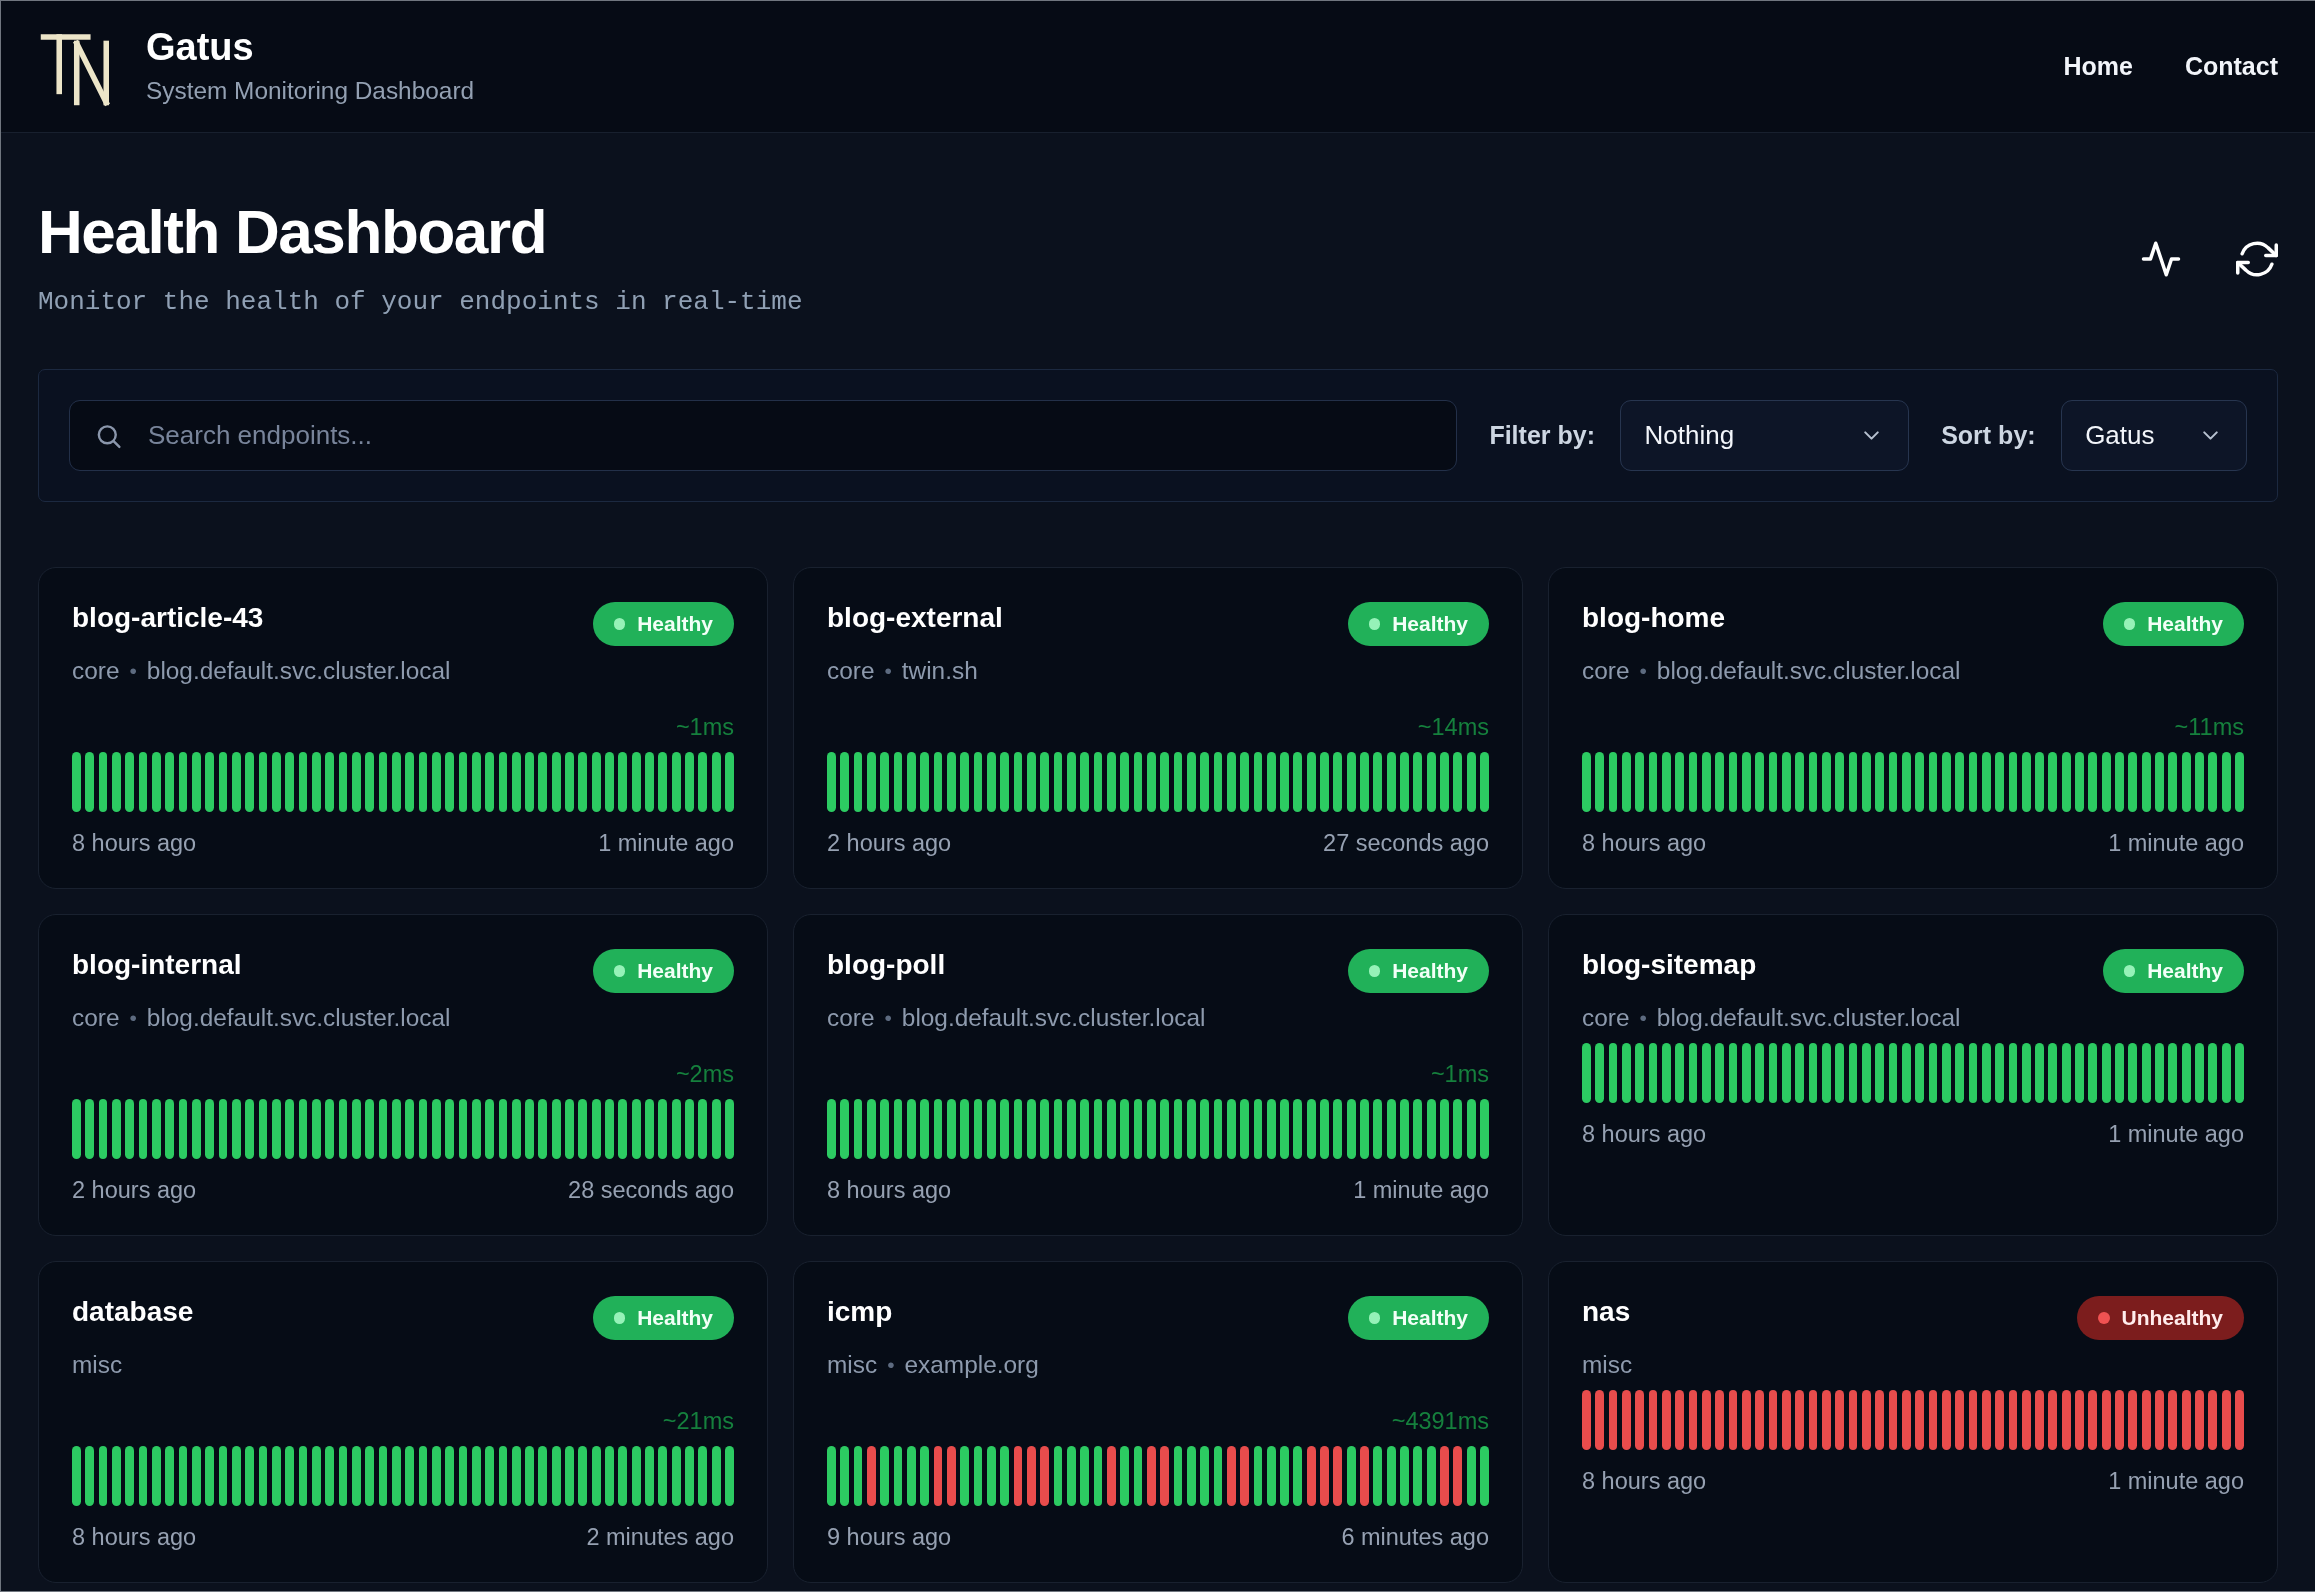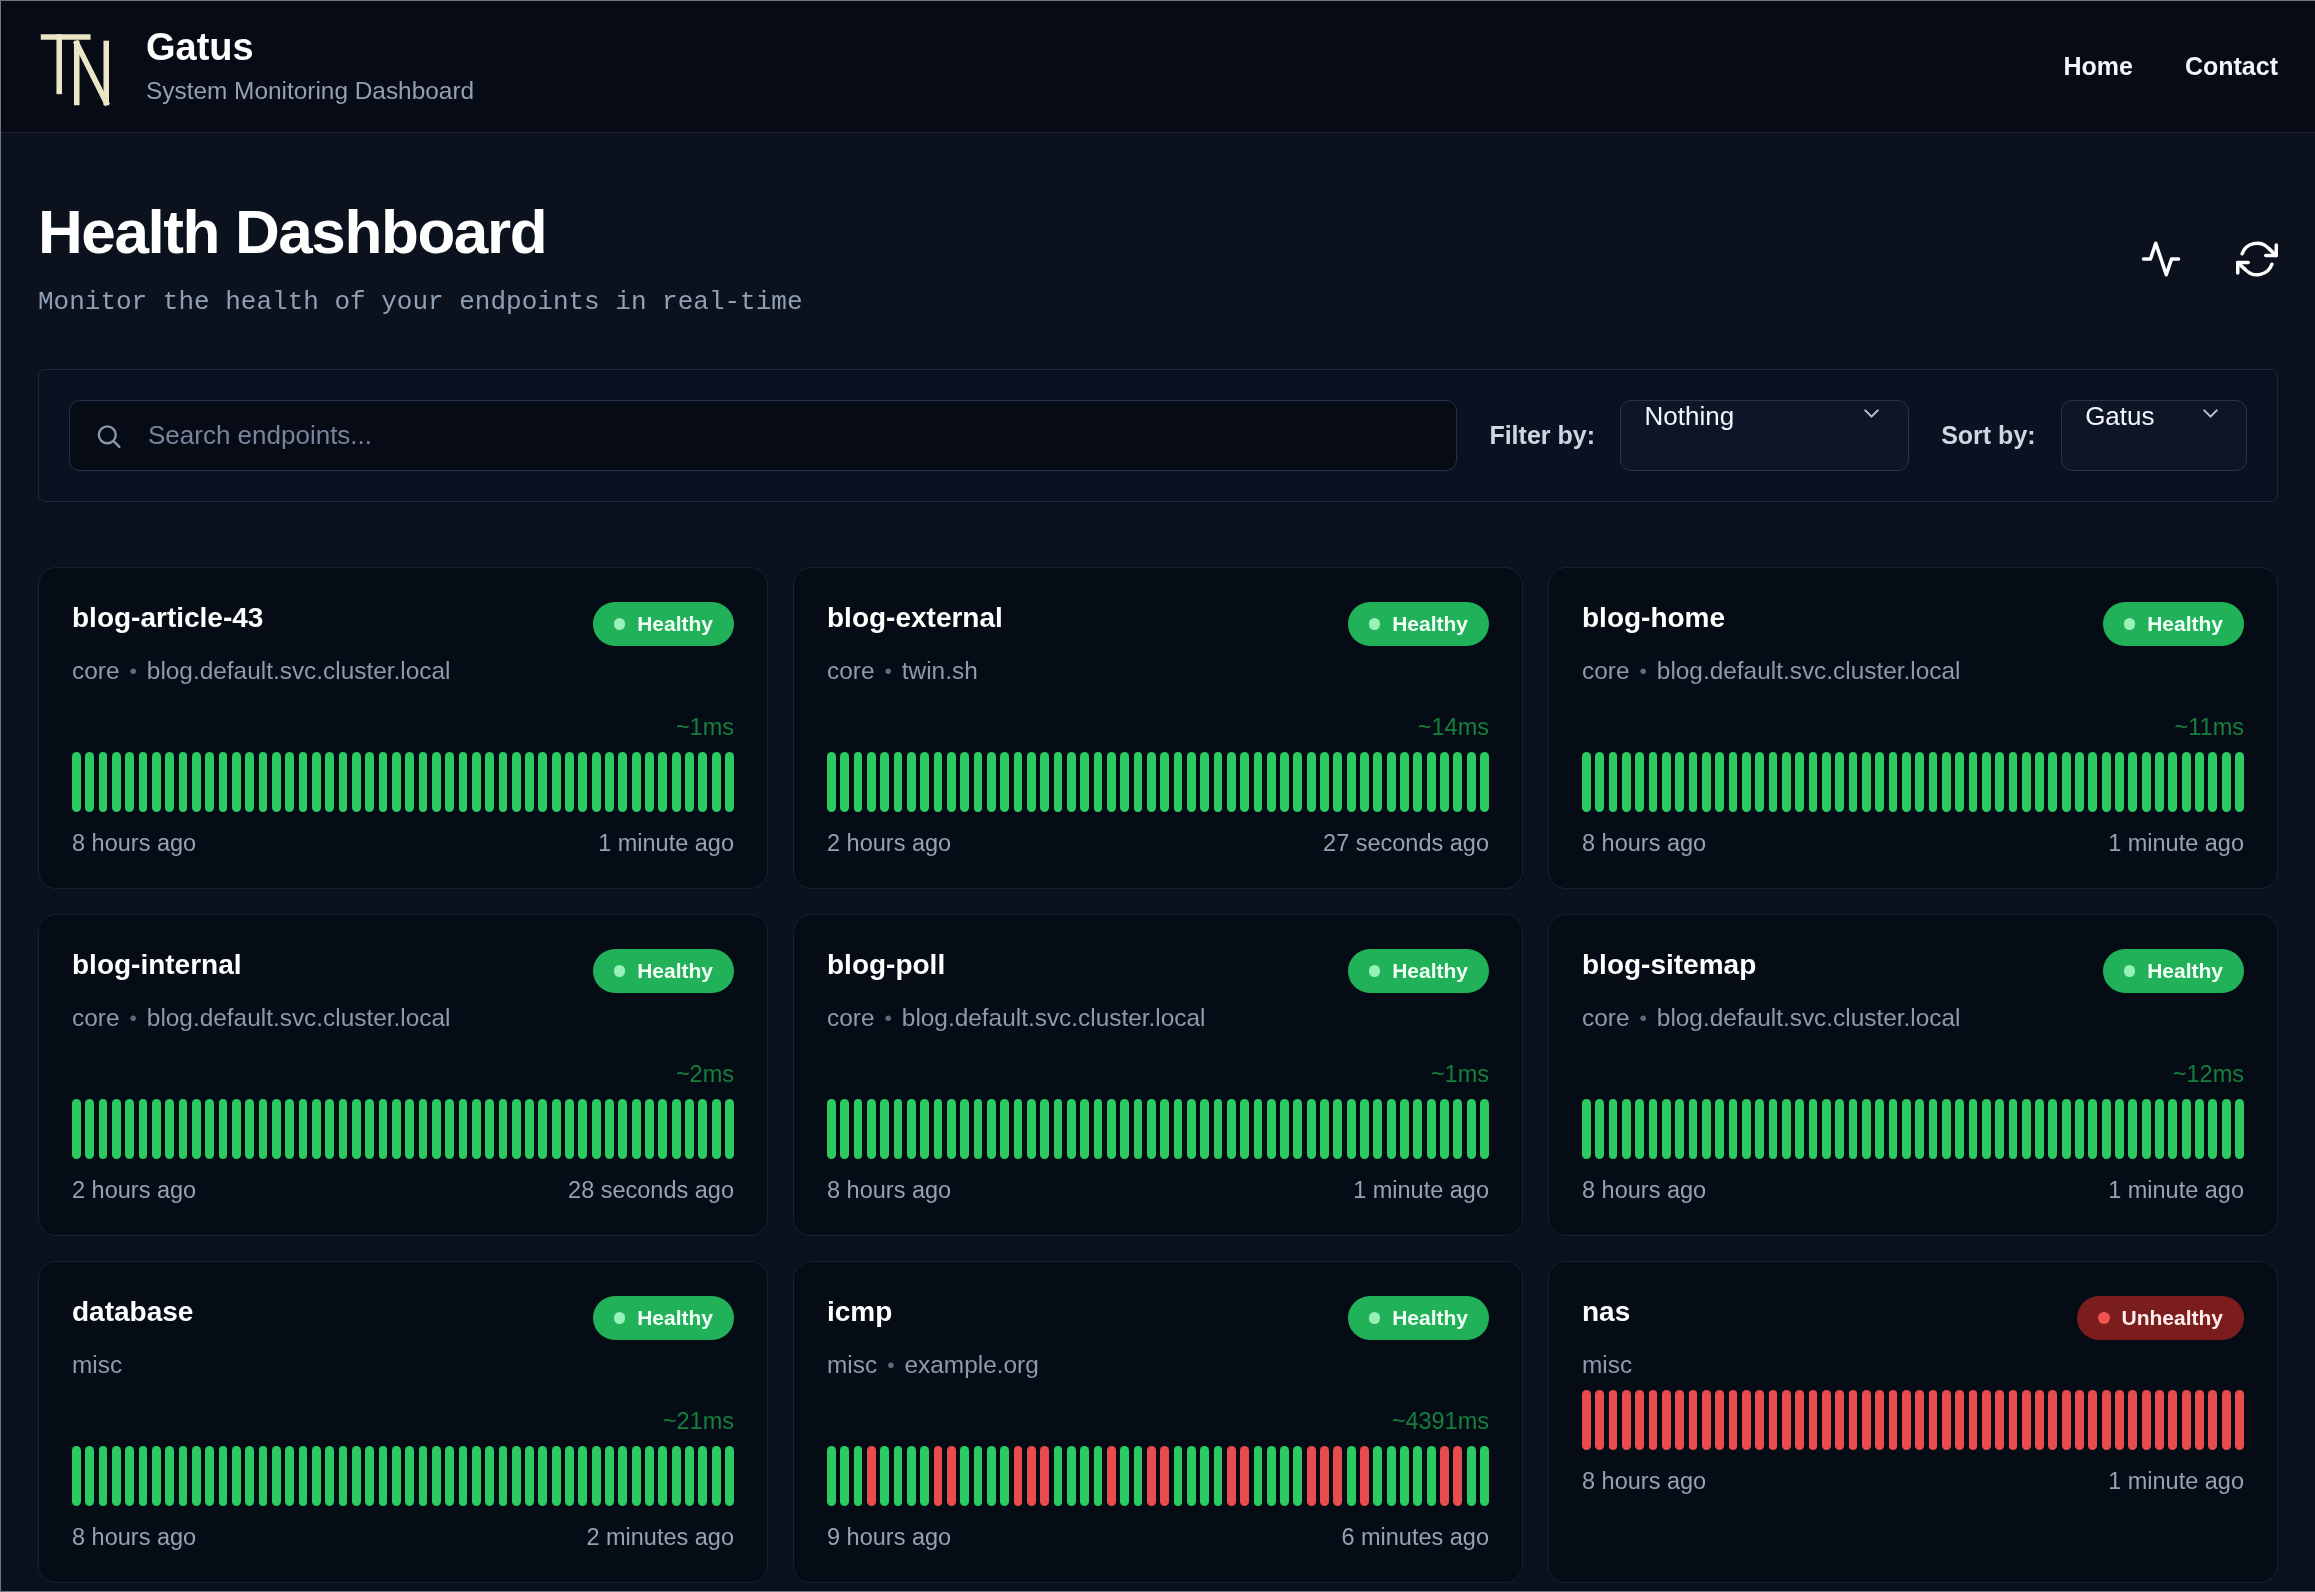--- a/index.html
+++ b/index.html
@@ -64,21 +64,21 @@
     font-family: inherit;
   }
   .search-input::placeholder { color: #78849a; }
   .search-icon { position: absolute; left: 25px; top: 50%; transform: translateY(-50%); color: #8a96ab; display: flex; }
   .toolbar-label { font-size: 25px; color: #cdd6e2; font-weight: 600; white-space: nowrap; margin-left: 7.2px; }
   .select {
     height: 71px;
     background: #0d1527;
     border: 0.9px solid #27354f;
     border-radius: 11px;
-    display: flex; justify-content: space-between;
+    display: flex; align-items: center; justify-content: space-between;
     gap: 43px;
     padding: 0 23.5px;
     font-size: 26px; font-weight: 500; color: #f2f5fa;
     cursor: pointer;
   }
   .select svg { width: 25px; height: 25px; color: #b6c0cf; flex: none; }
   .select.filter { min-width: 289px; }
   .select.sort  { min-width: 183px; }
 
   
@@ -561,21 +561,20 @@
       <span class="badge healthy">
         <span class="dot"></span>
         <span>Healthy</span>
       </span>
     </div>
     <div class="meta">
       <span>core</span>
       <span class="sep">•</span>
       <span>blog.default.svc.cluster.local</span>
     </div>
-    <div class="latency">~12ms</div>
     <div class="bars">
           <div class="bar up"></div>
           <div class="bar up"></div>
           <div class="bar up"></div>
           <div class="bar up"></div>
           <div class="bar up"></div>
           <div class="bar up"></div>
           <div class="bar up"></div>
           <div class="bar up"></div>
           <div class="bar up"></div>

